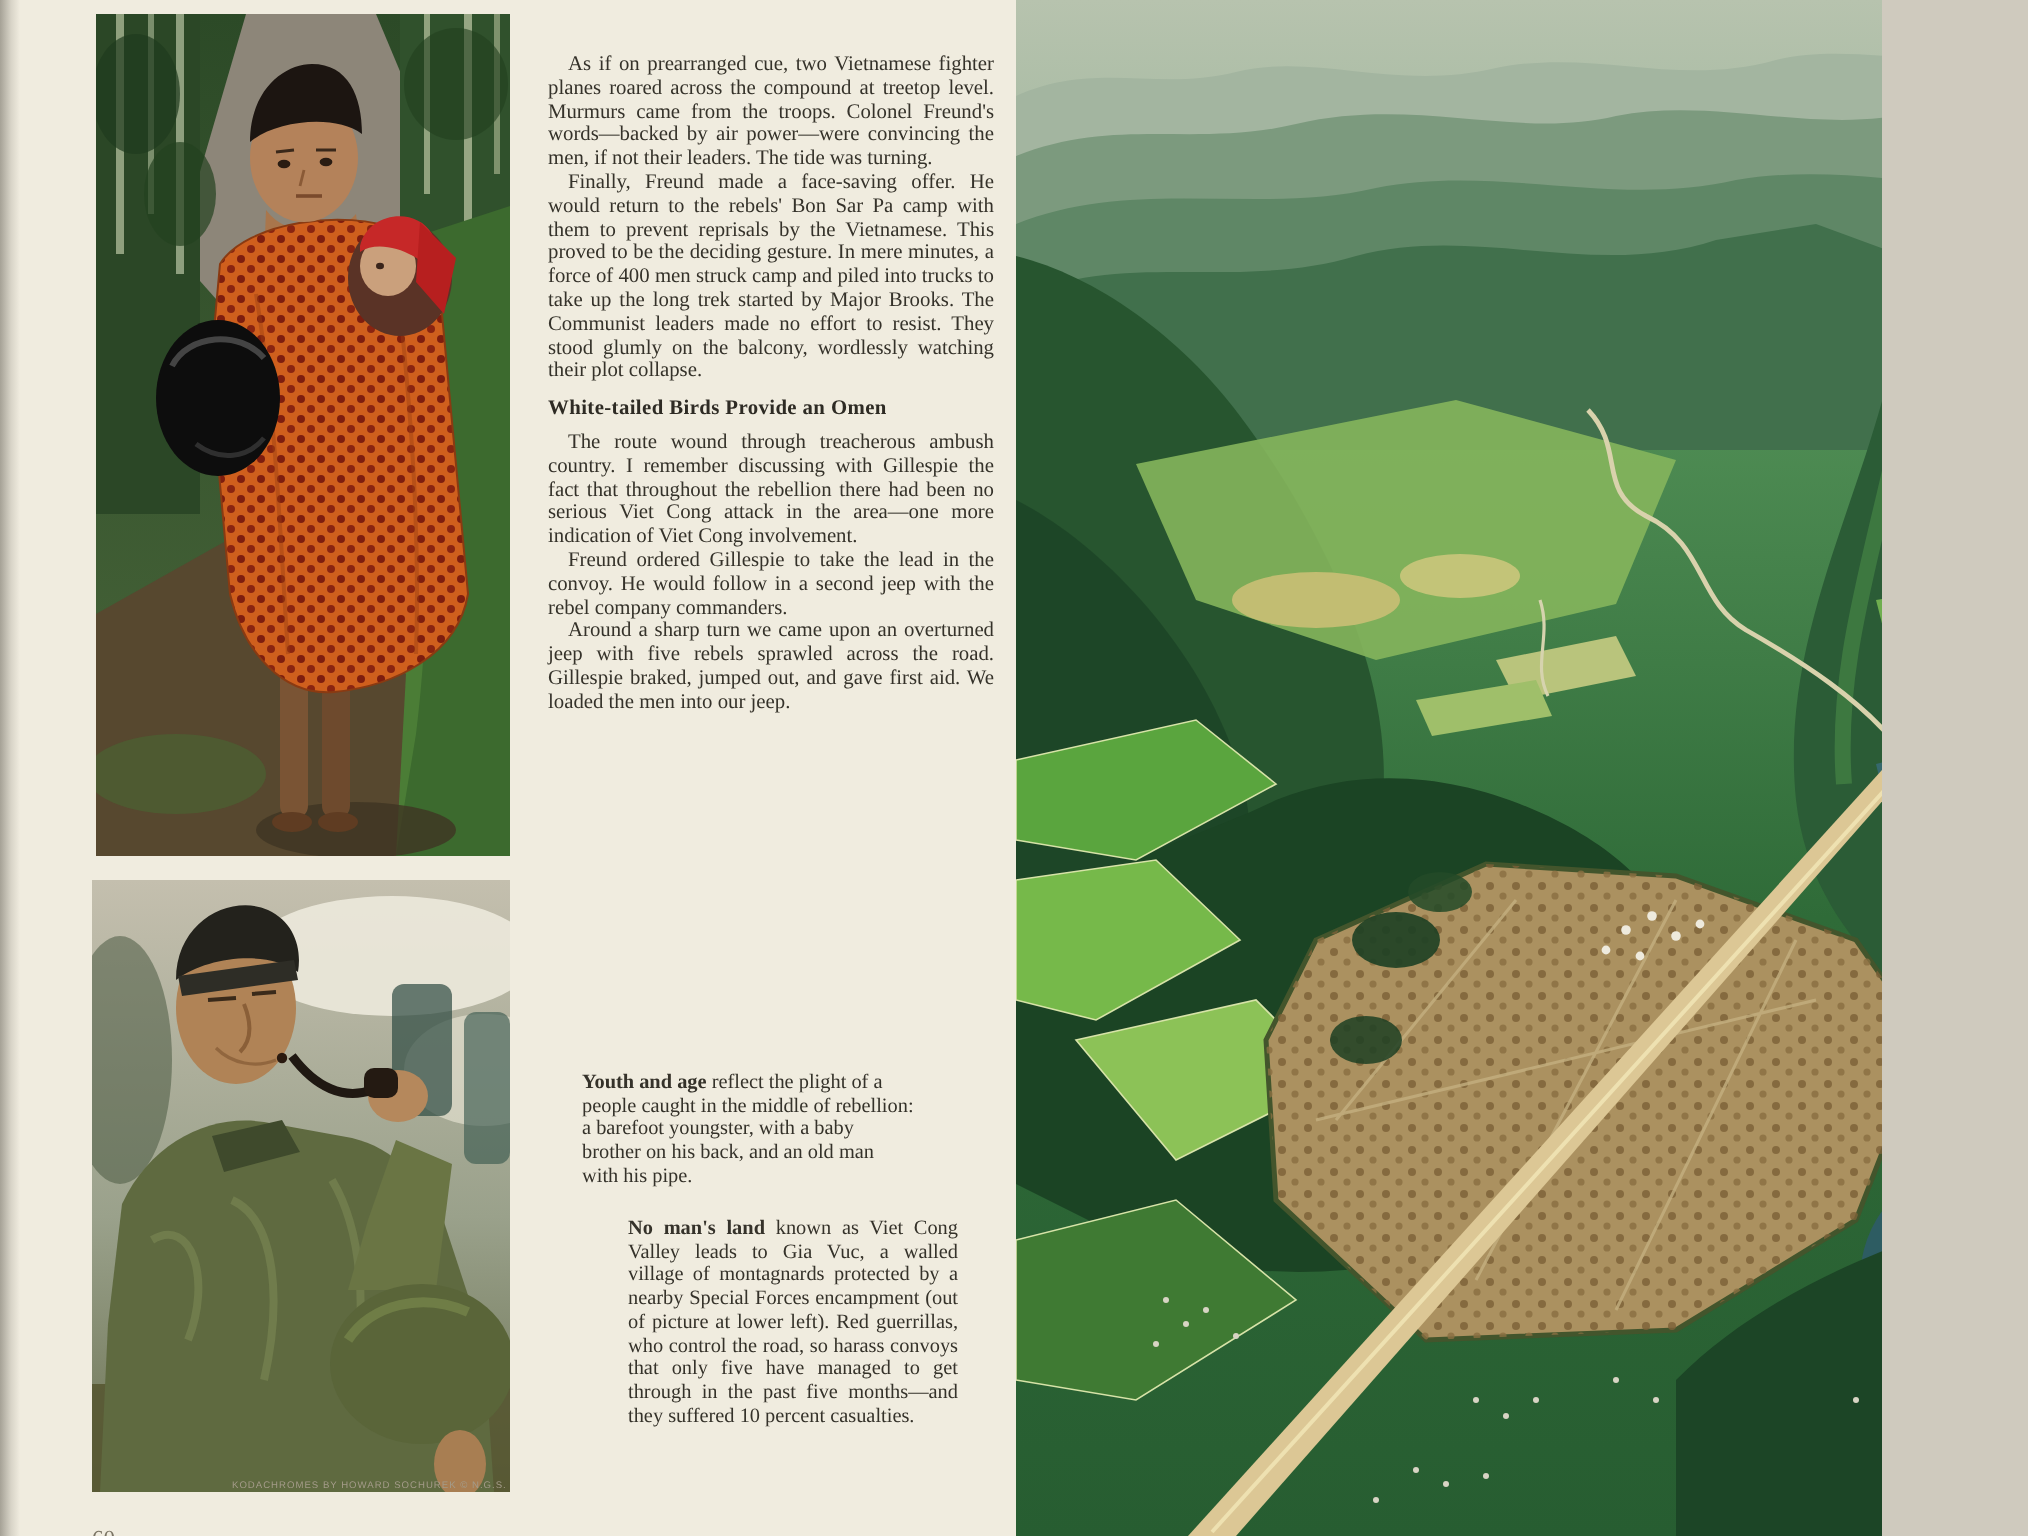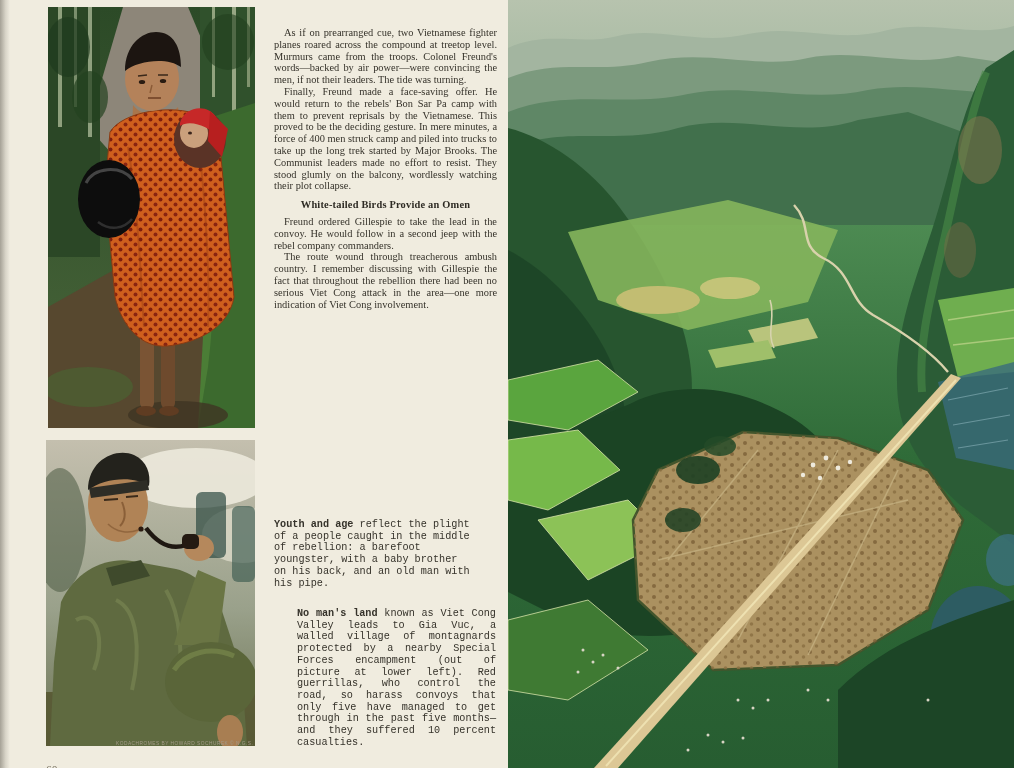--- a/index.html
+++ b/index.html
@@ -1,41 +1,41 @@
 <!DOCTYPE html>
 <html><head>
 <meta charset="utf-8">
 <style>
   html,body { margin:0; padding:0; background:#cfcabe; }
   .stage {
-    position:relative; width:1014px; height:768px; overflow:hidden;
+    position:relative; width:941px; height:768px; overflow:hidden;
     background:#f0ecdf;
     font-family:"Liberation Serif", serif;
   }
   .edge-left {
     position:absolute; left:0; top:0; width:10px; height:768px;
     background:linear-gradient(90deg, rgba(104,100,90,.55), rgba(104,100,90,.18) 55%, rgba(104,100,90,0));
   }
   figure.photo { position:absolute; margin:0; padding:0; }
   figure.photo svg { display:block; }
 
   .column {
     position:absolute; left:274px; top:27px; width:223px;
     color:#35322a; font-size:10.4px; line-height:11.8px;
     text-align:justify; text-justify:inter-word;
   }
   .column p { margin:0; text-indent:10px; }
   .subhead {
     margin:7px 0 5px; font-size:10.4px; font-weight:bold;
-    text-align:center; letter-spacing:.2px; color:#2e2b24;
+    letter-spacing:.2px; color:#2e2b24;
   }
   .caption { position:absolute; color:#35322a; font-size:10.2px; line-height:11.7px; }
-  .caption p { margin:0;font-family:Liberation Mono, monospace; }
+  .caption p { margin:17px; }
   .cap-youth { left:274px; top:519px; width:200px; }
-  .cap-valley { left:297px; top:608px; width:199px; text-align:justify; }
+  .cap-valley { left:297px; top:592px; width:199px; text-align:justify; }
   .cap-valley .p2 { text-indent:10px; }
   .caption strong { font-weight:bold; }
 
   .folio { position:absolute; left:46px; top:734px; font-size:11.5px; color:#7a7464;margin-top:30px; }
   .credit {
     position:absolute; left:116px; top:741px; font-size:4.8px;
     letter-spacing:.5px; color:#a49b89; font-family:"Liberation Sans", sans-serif;
   }
 </style>
 </head>
@@ -146,22 +146,23 @@
         <path d="M62,84 C70,92 82,94 92,90" stroke="#8a5f38" stroke-width="1.6" fill="none" opacity=".8"></path>
         <circle cx="95" cy="89" r="2.6" fill="#2a1a10"></circle>
       </g>
     </svg>
   </figure>
 
   <section class="column">
     <p>As if on prearranged cue, two Vietnamese fighter planes roared across the compound at treetop level. Murmurs came from the troops. Colonel Freund's words—backed by air power—were convincing the men, if not their leaders. The tide was turning.</p>
     <p>Finally, Freund made a face-saving offer. He would return to the rebels' Bon Sar Pa camp with them to prevent reprisals by the Vietnamese. This proved to be the deciding gesture. In mere minutes, a force of 400 men struck camp and piled into trucks to take up the long trek started by Major Brooks. The Communist leaders made no effort to resist. They stood glumly on the balcony, wordlessly watching their plot collapse.</p>
     <h2 class="subhead">White-tailed Birds Provide an Omen</h2>
+    <p>The route wound through treacherous ambush country. I remember discussing with Gillespie the fact that throughout the rebellion there had been no serious Viet Cong attack in the area—one more indication of Viet Cong involvement.</p>
     <p>Freund ordered Gillespie to take the lead in the convoy. He would follow in a second jeep with the rebel company commanders.</p>
-    <p>The route wound through treacherous ambush country. I remember discussing with Gillespie the fact that throughout the rebellion there had been no serious Viet Cong attack in the area—one more indication of Viet Cong involvement.</p>
+    <p>Around a sharp turn we came upon an overturned jeep with five rebels sprawled across the road. Gillespie braked, jumped out, and gave first aid. We loaded the men into our jeep.</p>
   </section>
 
   <aside class="caption cap-youth">
     <p><strong>Youth and age</strong><span> reflect the plight of a people caught in the middle of rebellion: a barefoot youngster, with a baby brother on his back, and an old man with his pipe.</span></p>
   </aside>
 
   <aside class="caption cap-valley">
     <p><strong>No man's land</strong><span> known as Viet Cong Valley leads to Gia Vuc, a walled village of montagnards protected by a nearby Special Forces encampment (out of picture at lower left). Red guerrillas, who control the road, so harass convoys that only five have managed to get through in the past five months—and they suffered 10 percent casualties.</span></p>
   </aside>
 

